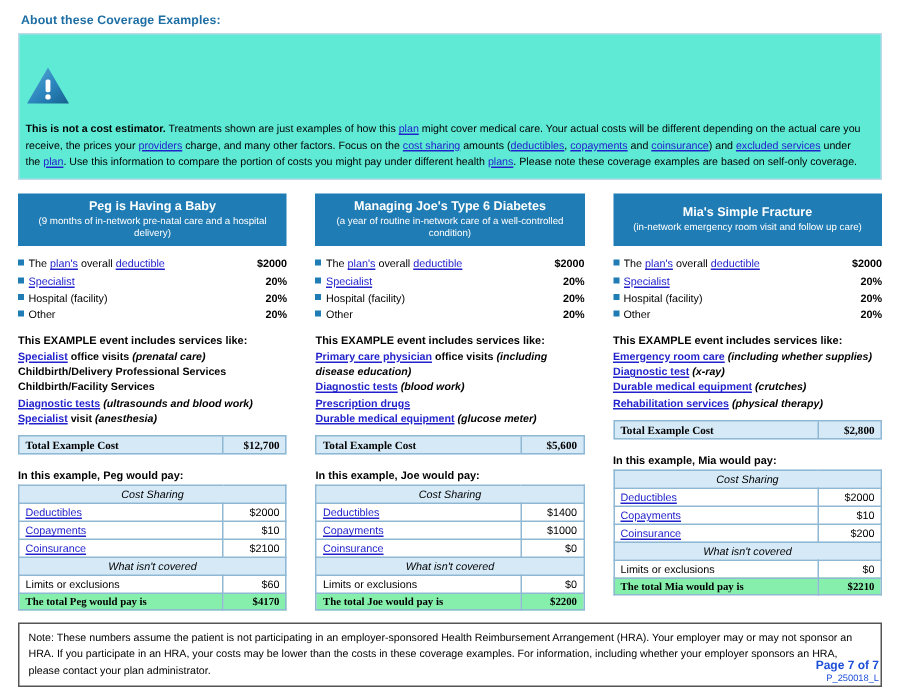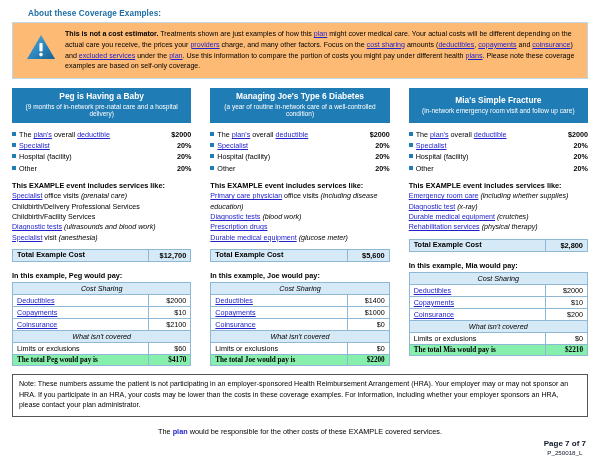--- a/index.html
+++ b/index.html
@@ -20,33 +20,34 @@
     height: 463px;
     box-sizing: border-box;
     padding: 6px 12px 0 12px;
   }
 
   
   .about-heading {
     color: #1c6ea4;
     font-weight: bold;
     font-size: 8.2px;
-    margin: 3px 0 4px 16px;
+    margin: 3px 0 4px 2px;
     letter-spacing: 0.1px;
   }
 
   
   .notice-box {
     border: 1px solid #bcd8ea;
-    background: #fdba74;
+    background: #5eead4;
     display: flex;
     align-items: flex-start;
     padding: 6px 8px 6px 4px;
     box-sizing: border-box;
     min-height: 56px;
+    flex-direction: column;
   }
   .notice-icon {
     flex: 0 0 48px;
     display: flex;
     align-items: center;
     justify-content: center;
     padding-top: 4px;
   }
   .notice-text {
     flex: 1;
@@ -140,34 +141,36 @@
   }
   .services-title {
     font-weight: bold;
     font-size: 7.3px;
     line-height: 1.45;
     margin-bottom: 0px;
   }
   .service-item {
     font-size: 7.1px;
     line-height: 1.46;
+    font-weight: bold;
   }
   .it { font-style: italic; }
 
   
   .total-cost {
     margin-top: 6px;
     display: flex;
     border: 1px solid #8fb8d4;
     background: #d6e9f7;
     font-weight: bold;
     font-size: 7.4px;
     height: 13px;
-    align-items: flex-start;
-    box-sizing: border-box;
+    align-items: center;
+    box-sizing: border-box;
+    font-family: Liberation Serif, serif;
   }
   .total-cost .tc-label {
     flex: 1 1 auto;
     padding-left: 4px;
   }
   .total-cost .tc-val {
     flex: 0 0 auto;
     padding-right: 4px;
     text-align: right;
     border-left: 1px solid #8fb8d4;
@@ -231,22 +234,22 @@
     text-align: center;
     font-size: 7.3px;
     margin-top: 10px;
   }
 
   
   .page-footer {
     position: absolute;
     right: 14px;
     bottom: 7px;
-    text-align: center;
-    color: #0f172a;
+    text-align: right;
+    color: #1d4ed8;
   }
   .page-footer .pg {
     font-weight: bold;
     font-size: 8px;
     line-height: 1.2;
   }
   .page-footer .docid {
     font-size: 6.2px;
     line-height: 1.2;
   }

